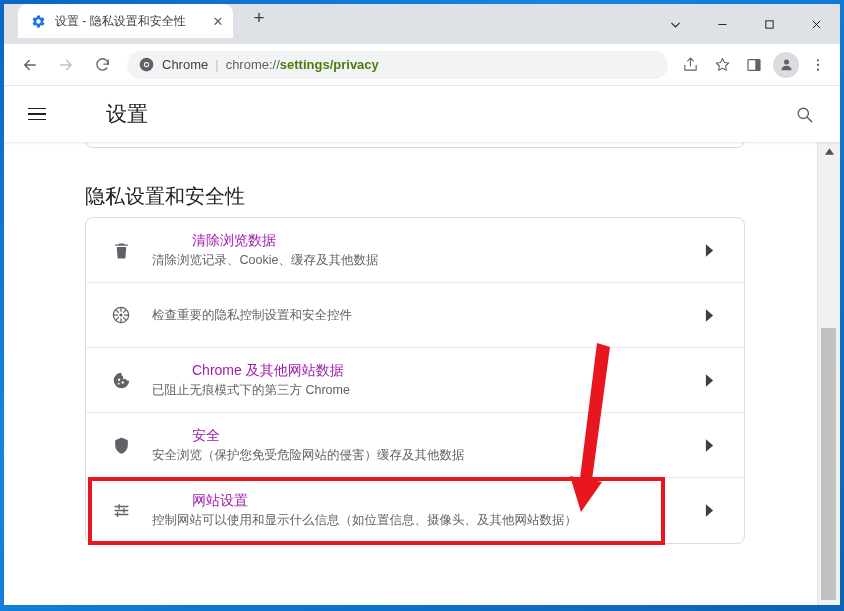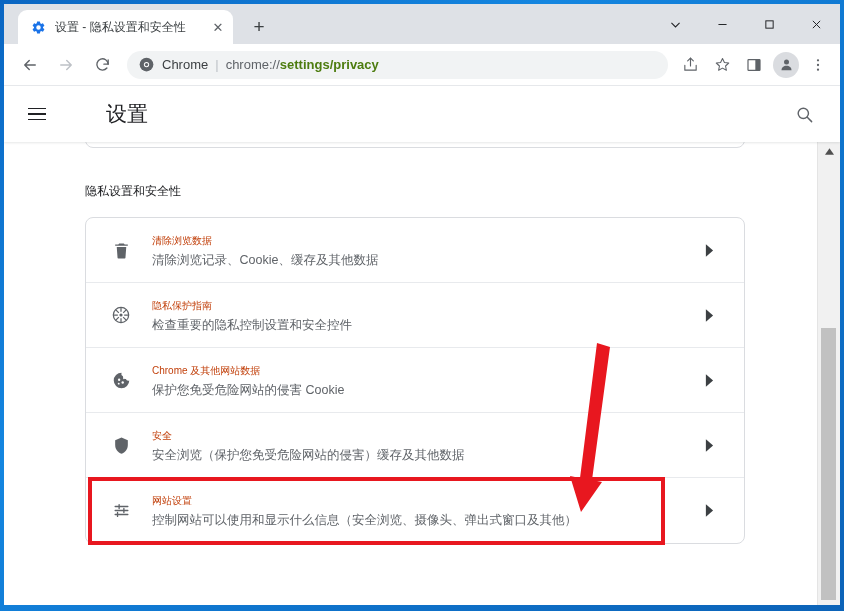--- a/index.html
+++ b/index.html
@@ -20,21 +20,21 @@
     width: 836px; height: 601px;
     background: #ffffff;
     display: flex; flex-direction: column;
     overflow: hidden;
   }
 
   
   .tabstrip {
     height: 40px;
     background: #dee1e6;
-    display: flex; align-items: flex-end;
+    display: flex; 
     position: relative;
     flex: none;
   }
   .tab {
     margin-left: 14px;
     width: 215px; height: 34px;
     background: #ffffff;
     border-radius: 9px 9px 0 0;
     display: flex; align-items: center;
     padding: 0 6px 0 12px;
@@ -163,21 +163,21 @@
   .card-peek {
     position: absolute;
     left: 81px; right: 72px; top: -16px; height: 22px;
     background: #fff;
     border: 1px solid #dadce0;
     border-radius: 8px;
   }
   .section-title {
     position: absolute;
     left: 81px; top: 41px;
-    font-size: 12px; color: #202124; font-weight: 500;
+    font-size: 20px; color: #202124; font-weight: 500;
   }
   .card {
     position: absolute;
     left: 81px; top: 75px; right: 72px;
     background: #ffffff;
     border: 1px solid #dadce0;
     border-radius: 8px;
     overflow: hidden;
   }
   .row {
@@ -187,21 +187,21 @@
     border-bottom: 1px solid #e8eaed;
   }
   .row:last-child { border-bottom: none; }
   .row-icon {
     width: 30px; flex: none;
     display: flex; align-items: center; justify-content: center;
     color: #5f6368;
   }
   .row-text { flex: 1; margin-left: 16px; min-width: 0; }
   .row-title {
-    font-size: 10px; color: #c2410c; line-height: 19px;
+    font-size: 14px; color: #a21caf; line-height: 19px; margin-left: 40px;
   }
   .row-sub {
     font-size: 12.5px; color: #5f6368; line-height: 19px; margin-top: 1px;
     white-space: nowrap;
   }
   .row-action {
     width: 26px; flex: none;
     display: flex; align-items: center; justify-content: center;
     color: #3c4043;
   }
@@ -394,21 +394,20 @@
 
         <div class="row">
           <span class="row-icon">
             <svg width="20" height="20" viewBox="0 0 24 24" fill="none" stroke="#5f6368" stroke-width="1.5">
                 <circle cx="12" cy="12" r="9.2"></circle>
                 <circle cx="12" cy="12" r="1.9" fill="#5f6368" stroke="none"></circle>
                 <path d="M12 3.2v5M12 15.8v5M3.2 12h5M15.8 12h5M5.8 5.8l3.6 3.6M14.6 14.6l3.6 3.6M18.2 5.8l-3.6 3.6M9.4 14.6l-3.6 3.6"></path>
               </svg>
           </span>
           <span class="row-text">
-            <span class="row-title" style="display:block">隐私保护指南</span>
             <span class="row-sub" style="display:block">检查重要的隐私控制设置和安全控件</span>
           </span>
           <span class="row-action">
             <svg width="9" height="13" viewBox="0 0 10 14" fill="#3c4043">
                 <path d="M1 0l8 7-8 7z"></path>
               </svg>
           </span>
         </div>
 
         <div class="row">
@@ -416,21 +415,21 @@
             <svg width="19" height="19" viewBox="0 0 24 24" fill="#5f6368">
                 <path d="M12 2.2a9.8 9.8 0 1 0 9.8 9.8 3.4 3.4 0 0 1-4.3-1.9 3.4 3.4 0 0 1-3.7-3.4A3.7 3.7 0 0 1 12 2.2z"></path>
                 <circle cx="9" cy="11" r="1.5" fill="#ffffff"></circle>
                 <circle cx="13.5" cy="14.5" r="1.5" fill="#ffffff"></circle>
                 <circle cx="8.5" cy="16" r="1.2" fill="#ffffff"></circle>
                 <circle cx="15" cy="9.5" r="0.9" fill="#ffffff"></circle>
               </svg>
           </span>
           <span class="row-text">
             <span class="row-title" style="display:block">Chrome 及其他网站数据</span>
-            <span class="row-sub" style="display:block">保护您免受危险网站的侵害 Cookie</span>
+            <span class="row-sub" style="display:block">已阻止无痕模式下的第三方 Chrome</span>
           </span>
           <span class="row-action">
             <svg width="9" height="13" viewBox="0 0 10 14" fill="#3c4043">
                 <path d="M1 0l8 7-8 7z"></path>
               </svg>
           </span>
         </div>
 
         <div class="row">
           <span class="row-icon">
@@ -451,21 +450,21 @@
 
         <div class="row">
           <span class="row-icon">
             <svg width="19" height="19" viewBox="0 0 24 24" fill="none" stroke="#5f6368" stroke-width="1.7" stroke-linecap="round">
                 <path d="M4 7h16M4 12h16M4 17h16"></path>
                 <path d="M9 4.5v5M15 9.5v5M7 14.5v5" stroke-width="1.7"></path>
               </svg>
           </span>
           <span class="row-text">
             <span class="row-title" style="display:block">网站设置</span>
-            <span class="row-sub" style="display:block">控制网站可以使用和显示什么信息（安全浏览、摄像头、弹出式窗口及其他）</span>
+            <span class="row-sub" style="display:block">控制网站可以使用和显示什么信息（如位置信息、摄像头、及其他网站数据）</span>
           </span>
           <span class="row-action">
             <svg width="9" height="13" viewBox="0 0 10 14" fill="#3c4043">
                 <path d="M1 0l8 7-8 7z"></path>
               </svg>
           </span>
         </div>
 
 
       </div>

